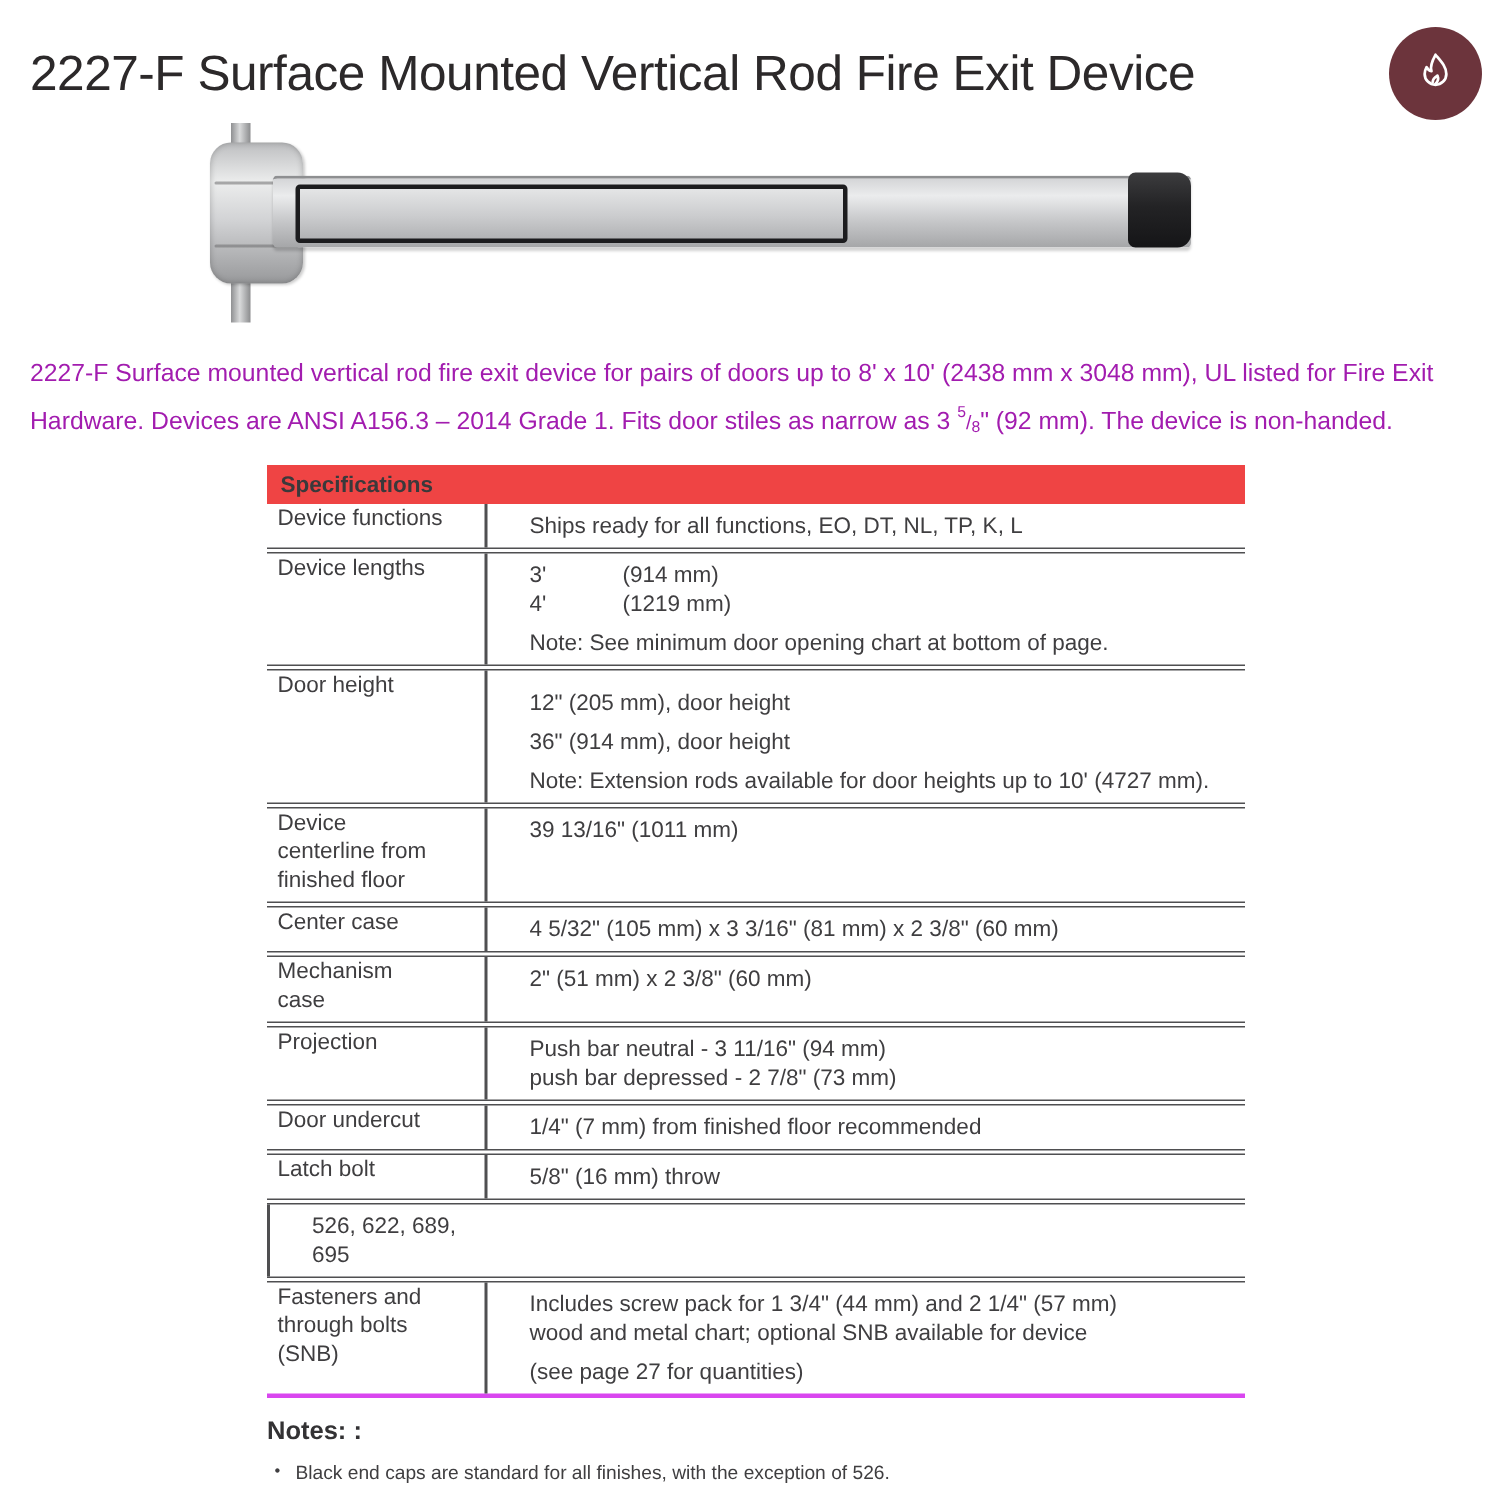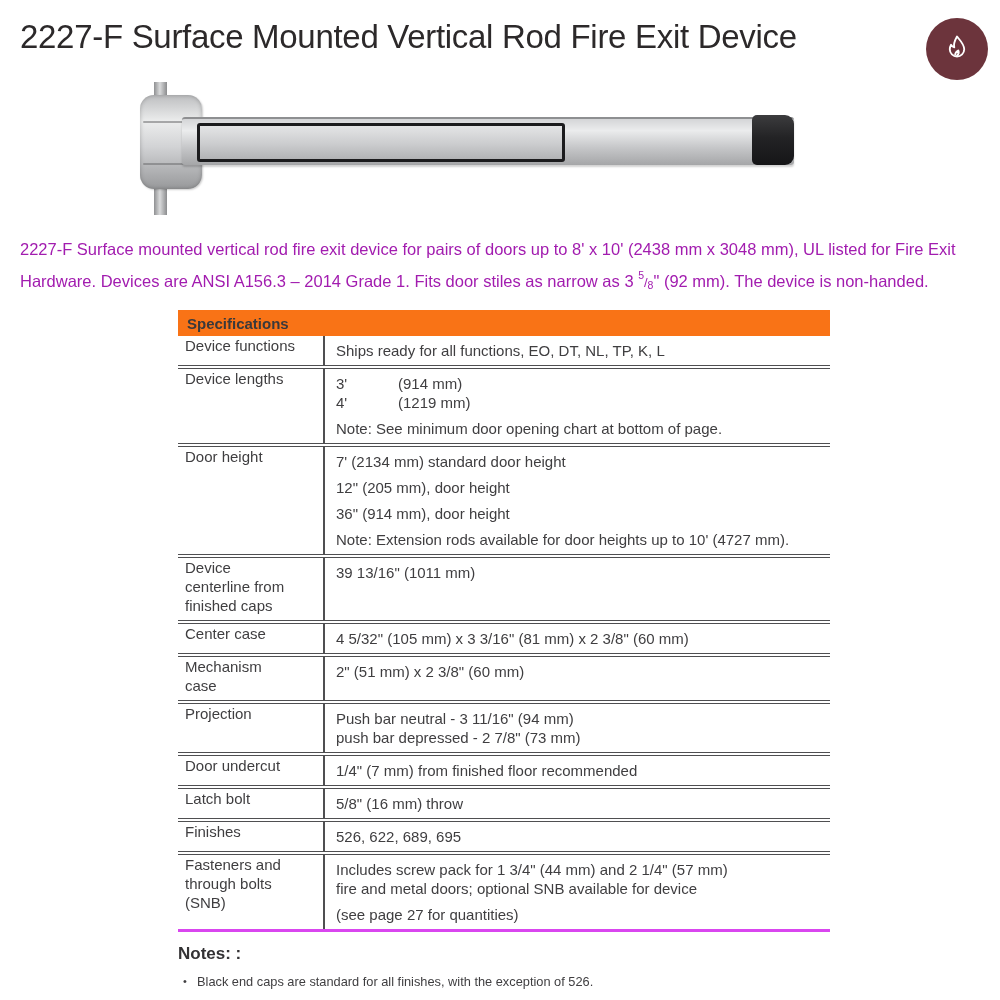--- a/index.html
+++ b/index.html
@@ -1,21 +1,21 @@
 <!DOCTYPE html>
 <html><head>
 <meta charset="utf-8">
 <style>
   html,body{margin:0;padding:0;background:#ffffff;}
   body{width:1000px;height:1000px;overflow:hidden;
        font-family:"Liberation Sans","DejaVu Sans",sans-serif;color:#3f3e40;}
   .page{position:relative;width:1000px;height:1000px;}
 
   
-  .title-row{display:flex;align-items:flex-start;justify-content:space-between;
+  .title-row{display:flex;align-items:center;justify-content:space-between;
              padding:18px 12px 0 20px;}
   .title-row h1{margin:0;font-size:33px;font-weight:500;color:#2c292a;
                 letter-spacing:-0.3px;white-space:nowrap;}
   .fire-badge{width:62px;height:62px;border-radius:50%;background:#6c343c;
               display:flex;align-items:center;justify-content:center;flex:0 0 auto;}
   .fire-badge svg{width:34px;height:34px;}
 
   
   .figure{position:relative;height:140px;margin:2px 0 0 140px;width:700px;}
   .figure .rod{position:absolute;left:14px;top:0;width:13px;height:133px;
@@ -39,28 +39,28 @@
                background:linear-gradient(180deg,#3c3c3e,#232325 45%,#151517);}
 
   
   .intro{margin:14px 20px 0 20px;font-size:16.5px;line-height:26px;color:#a21caf;}
   .intro sup{font-size:10.5px;vertical-align:8px;}
   .intro sub{font-size:10.5px;vertical-align:-2px;}
   .intro .frac-sep{font-size:13px;}
 
   
   .spec{margin:12px 0 0 178px;width:652px;}
-  .spec-head{background:#f97316;font-weight:700;font-size:15px;color:#3a393b;
+  .spec-head{background:#ef4444;font-weight:700;font-size:15px;color:#3a393b;
              padding:5px 9px 4px 9px;}
   .spec .row{display:grid;grid-template-columns:145px 1fr;border-top:4px double #4f4f51;}
   .spec .row.first{border-top:none;}
   .spec .row:last-child{border-bottom:3px solid #d946ef;}
   .spec .cell{font-size:15px;line-height:19px;}
   .spec .label{padding:0 8px 5px 7px;}
-  .spec .value{border-left:2px solid #4f4f51;padding:5px 10px 5px 11px;}
+  .spec .value{border-left:2px solid #4f4f51;padding:5px 10px 5px 28px;}
   .spec .vline.gap{margin-top:7px;}
   .spec .pair{display:flex;}
   .spec .pair .sz{width:62px;flex:0 0 auto;}
 
   
   .notes{margin:12px 0 0 178px;width:812px;}
   .notes-title{font-size:17px;font-weight:700;color:#333234;}
   .notes-list{margin:8px 0 0 0;padding:0;list-style:none;}
   .notes-list li{display:flex;font-size:12.8px;line-height:19px;margin:0 0 3px 0;color:#3f3e40;}
   .notes-list .bullet{width:14px;flex:0 0 auto;margin-left:5px;font-size:11px;line-height:19px;}
@@ -115,31 +115,30 @@
               <span>(1219 mm)</span>
             </div>
             <div class="vline gap">Note: See minimum door opening chart at bottom of page.</div>
           </div>
         </div>
         <div class="row">
           <div class="cell label">
             <div>Door height</div>
           </div>
           <div class="cell value">
-            <div class="vline">7' (2134 mm) standard door height</div>
             <div class="vline gap">12" (205 mm), door height</div>
             <div class="vline gap">36" (914 mm), door height</div>
             <div class="vline gap">Note: Extension rods available for door heights up to 10' (4727 mm).</div>
           </div>
         </div>
         <div class="row">
           <div class="cell label">
             <div>Device</div>
             <div>centerline from</div>
-            <div>finished caps</div>
+            <div>finished floor</div>
           </div>
           <div class="cell value">
             <div class="vline">39 13/16" (1011 mm)</div>
           </div>
         </div>
         <div class="row">
           <div class="cell label">
             <div>Center case</div>
           </div>
           <div class="cell value">
@@ -174,36 +173,33 @@
         </div>
         <div class="row">
           <div class="cell label">
             <div>Latch bolt</div>
           </div>
           <div class="cell value">
             <div class="vline">5/8" (16 mm) throw</div>
           </div>
         </div>
         <div class="row">
-          <div class="cell label">
-            <div>Finishes</div>
-          </div>
           <div class="cell value">
             <div class="vline">526, 622, 689, 695</div>
           </div>
         </div>
         <div class="row">
           <div class="cell label">
             <div>Fasteners and</div>
             <div>through bolts</div>
             <div>(SNB)</div>
           </div>
           <div class="cell value">
             <div class="vline">Includes screw pack for 1 3/4" (44 mm) and 2 1/4" (57 mm)</div>
-            <div class="vline">fire and metal doors; optional SNB available for device</div>
+            <div class="vline">wood and metal chart; optional SNB available for device</div>
             <div class="vline gap">(see page 27 for quantities)</div>
           </div>
         </div>
       </div>
   </section>
 
   <section class="notes">
     <div class="notes-title">Notes: :</div>
     <ul class="notes-list" id="notes-list">
         <li>

